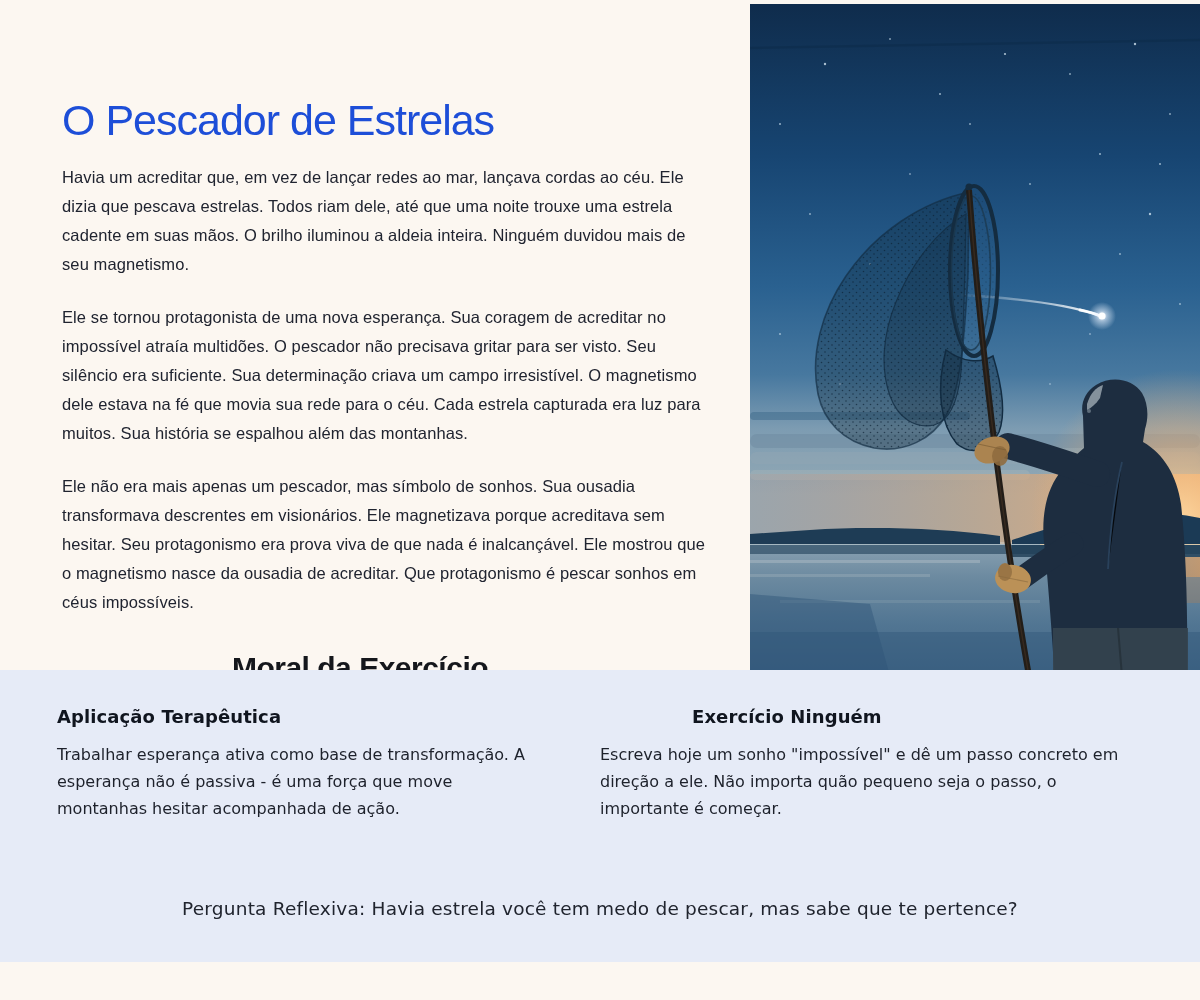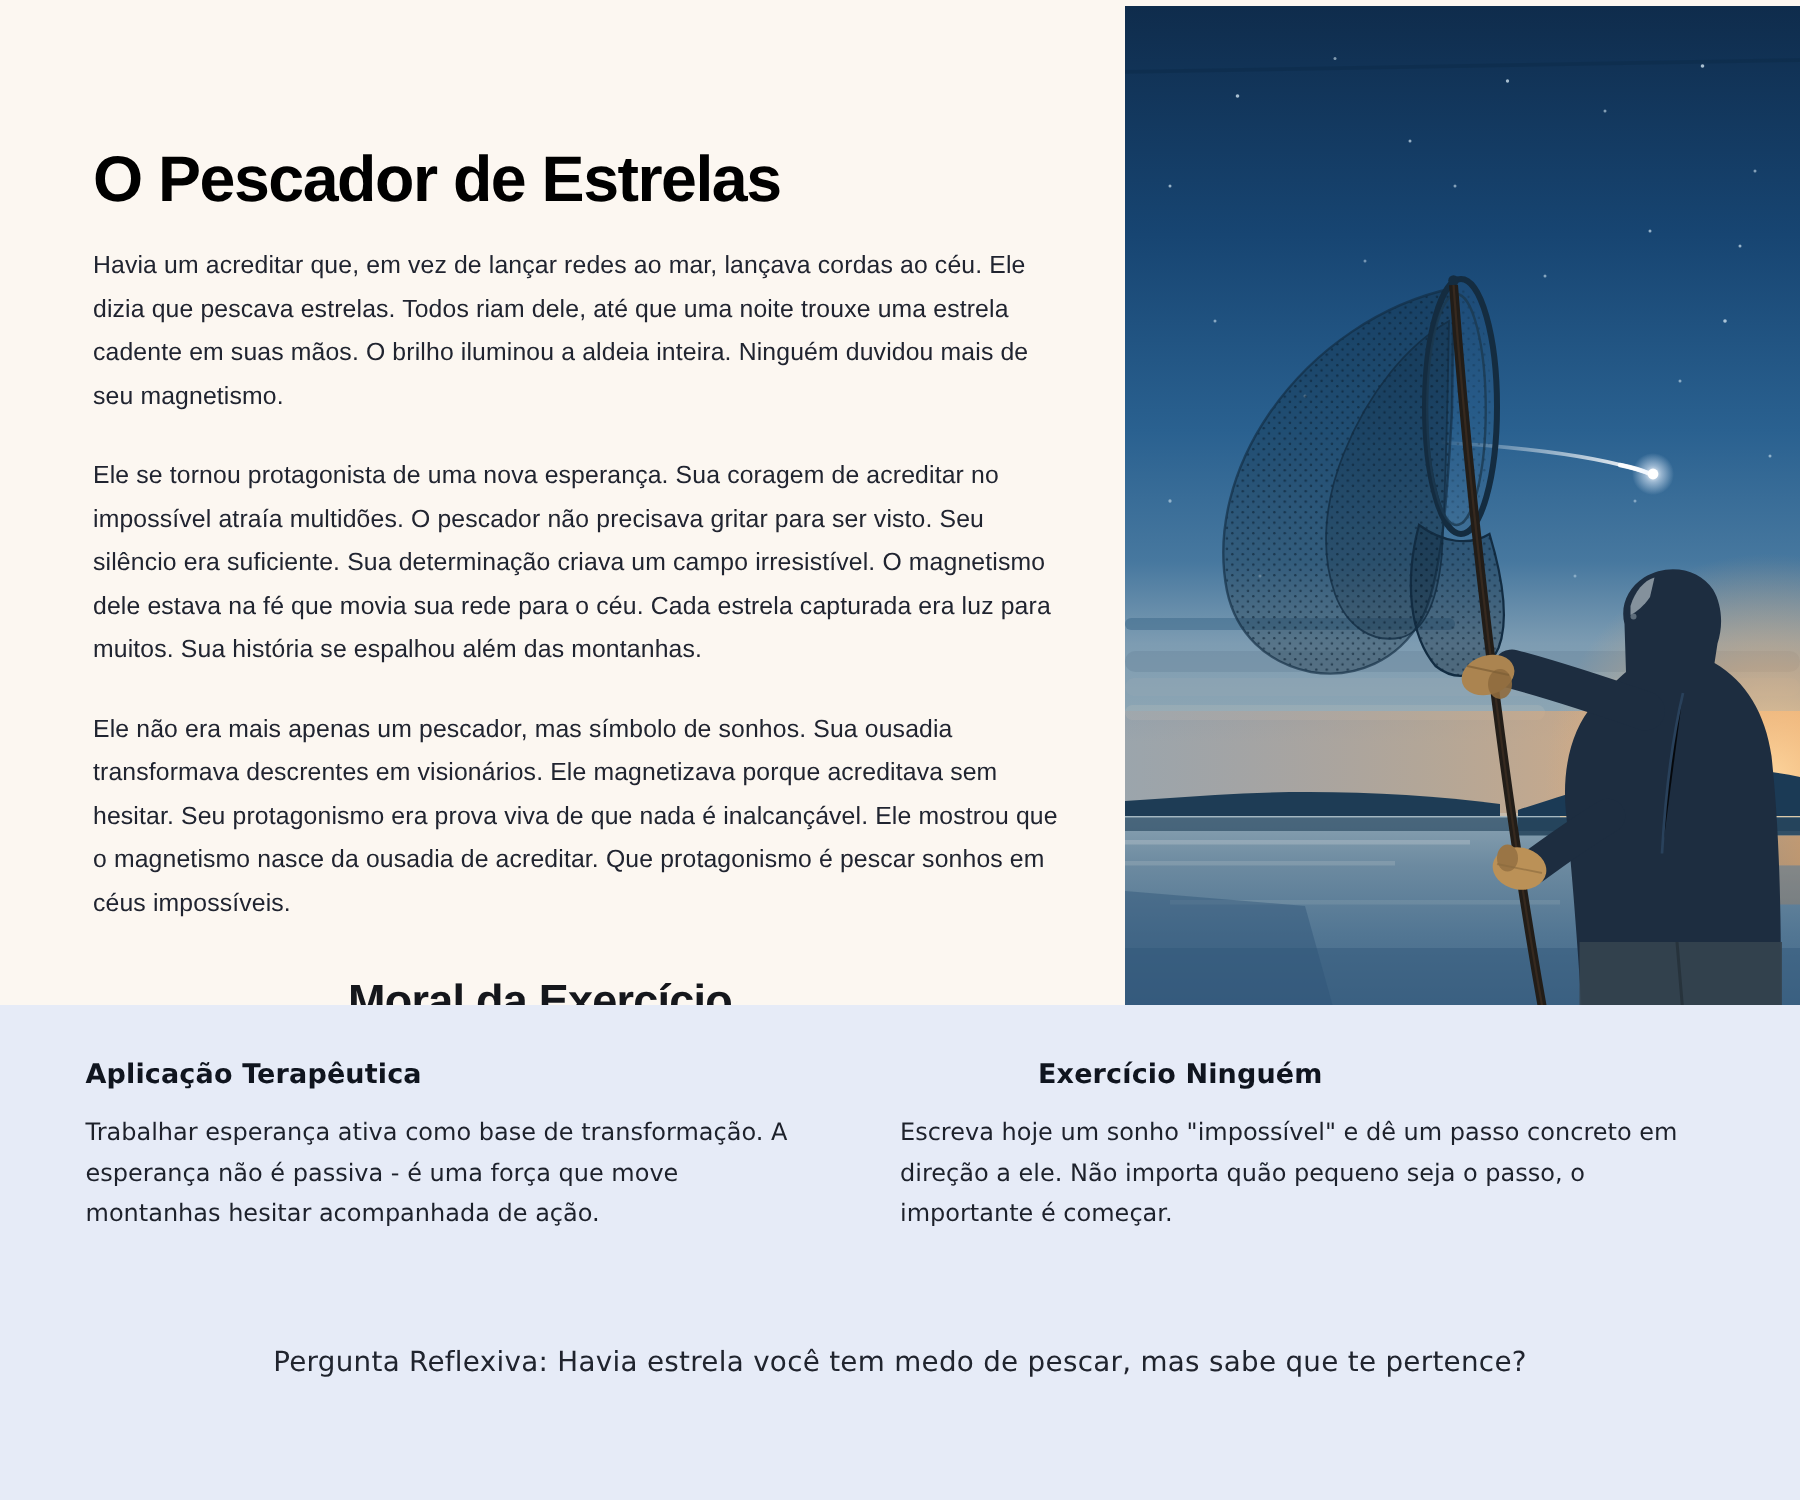--- a/index.html
+++ b/index.html
@@ -1,33 +1,33 @@
 <!DOCTYPE html>
 <html><head>
 <meta charset="utf-8">
 <style>
   html,body{margin:0;padding:0;}
   body{width:1200px;height:1000px;font-family:"Liberation Sans",sans-serif;}
   .page{position:relative;width:1200px;height:1000px;background:#fcf7f1;overflow:hidden;}
 
   
   .story{position:absolute;left:62px;top:98px;width:652px;color:#202430;}
-  .story h1{margin:0 0 20px 0;font-size:43px;line-height:1.05;font-weight:700;
-            letter-spacing:-1px;color:#000000;}
+  .story h1{margin:0 0 20px 0;font-size:43px;line-height:1.05;font-weight:400;
+            letter-spacing:-1px;color:#1d4ed8;}
   .story p.body{margin:0 0 24px 0;font-size:16.5px;line-height:29px;letter-spacing:.1px;}
   .moral{margin-top:34px;width:620px;margin-left:-12px;text-align:center;}
   .moral h2{margin:0;font-size:30px;font-weight:700;letter-spacing:-.5px;color:#15171c;}
   .moral p{margin:14px 0 0 0;font-size:18.5px;letter-spacing:.2px;color:#1d212b;}
 
   
   .photo{position:absolute;left:750px;top:4px;width:450px;height:672px;margin:0;}
   .photo svg{display:block;width:450px;height:672px;}
 
   
-  .bottom{position:absolute;left:0;top:670px;width:1200px;height:330px;background:#e6ebf7;
+  .bottom{position:absolute;left:0;top:670px;width:1200px;height:292px;background:#e6ebf7;
           font-family:"DejaVu Sans",sans-serif;color:#1d212b;}
   .col{position:absolute;top:36px;}
   .col-left{left:57px;width:470px;}
   .col-right{left:600px;width:525px;}
   .col h3{margin:0 0 14px 0;font-size:18px;font-weight:700;color:#10151f;letter-spacing:.1px;}
   .col-right h3{margin-left:92px;}
   .col p{margin:0;font-size:16px;line-height:27px;}
   .question{position:absolute;left:0;top:228px;width:1200px;margin:0;text-align:center;
             font-size:18.5px;letter-spacing:.2px;color:#20242e;}
 </style>

